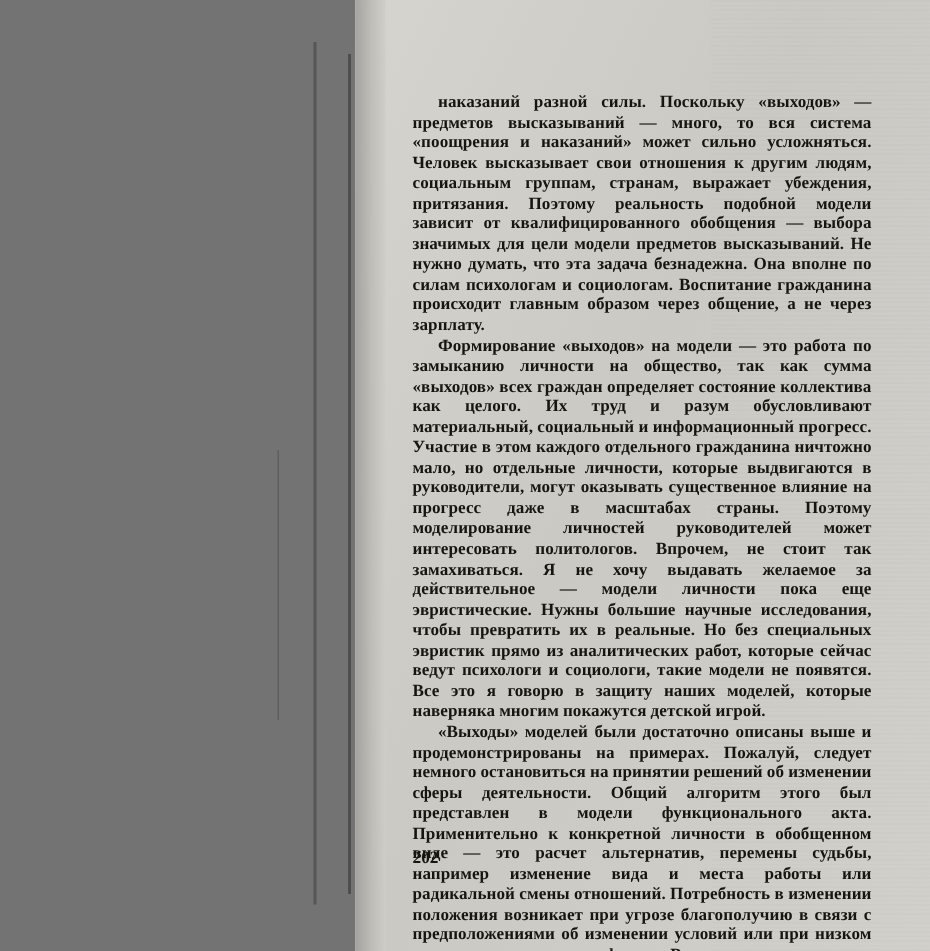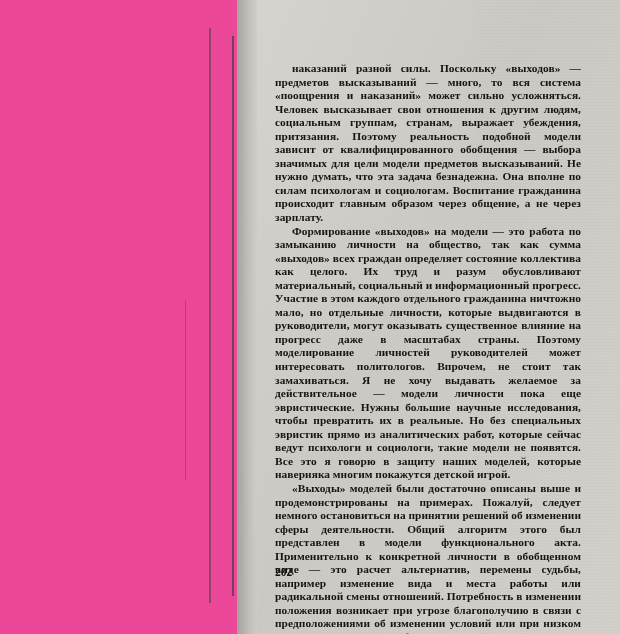--- a/index.html
+++ b/index.html
@@ -10,21 +10,21 @@
   body {
     width: 620px;
     height: 634px;
     overflow: hidden;
     font-family: "Liberation Serif", serif;
   }
   #page {
     position: relative;
     width: 620px;
     height: 634px;
-    background: #ec4899;
+    background: #737373;
   }
   
   #sheet {
     position: absolute;
     left: 237px;
     top: 0px;
     width: 383px;
     height: 634px;
     background: #cfcdc8;
     background-image: linear-gradient(115deg, #d6d4cf 0%, #cbc9c4 45%, #d2d0cb 100%);

